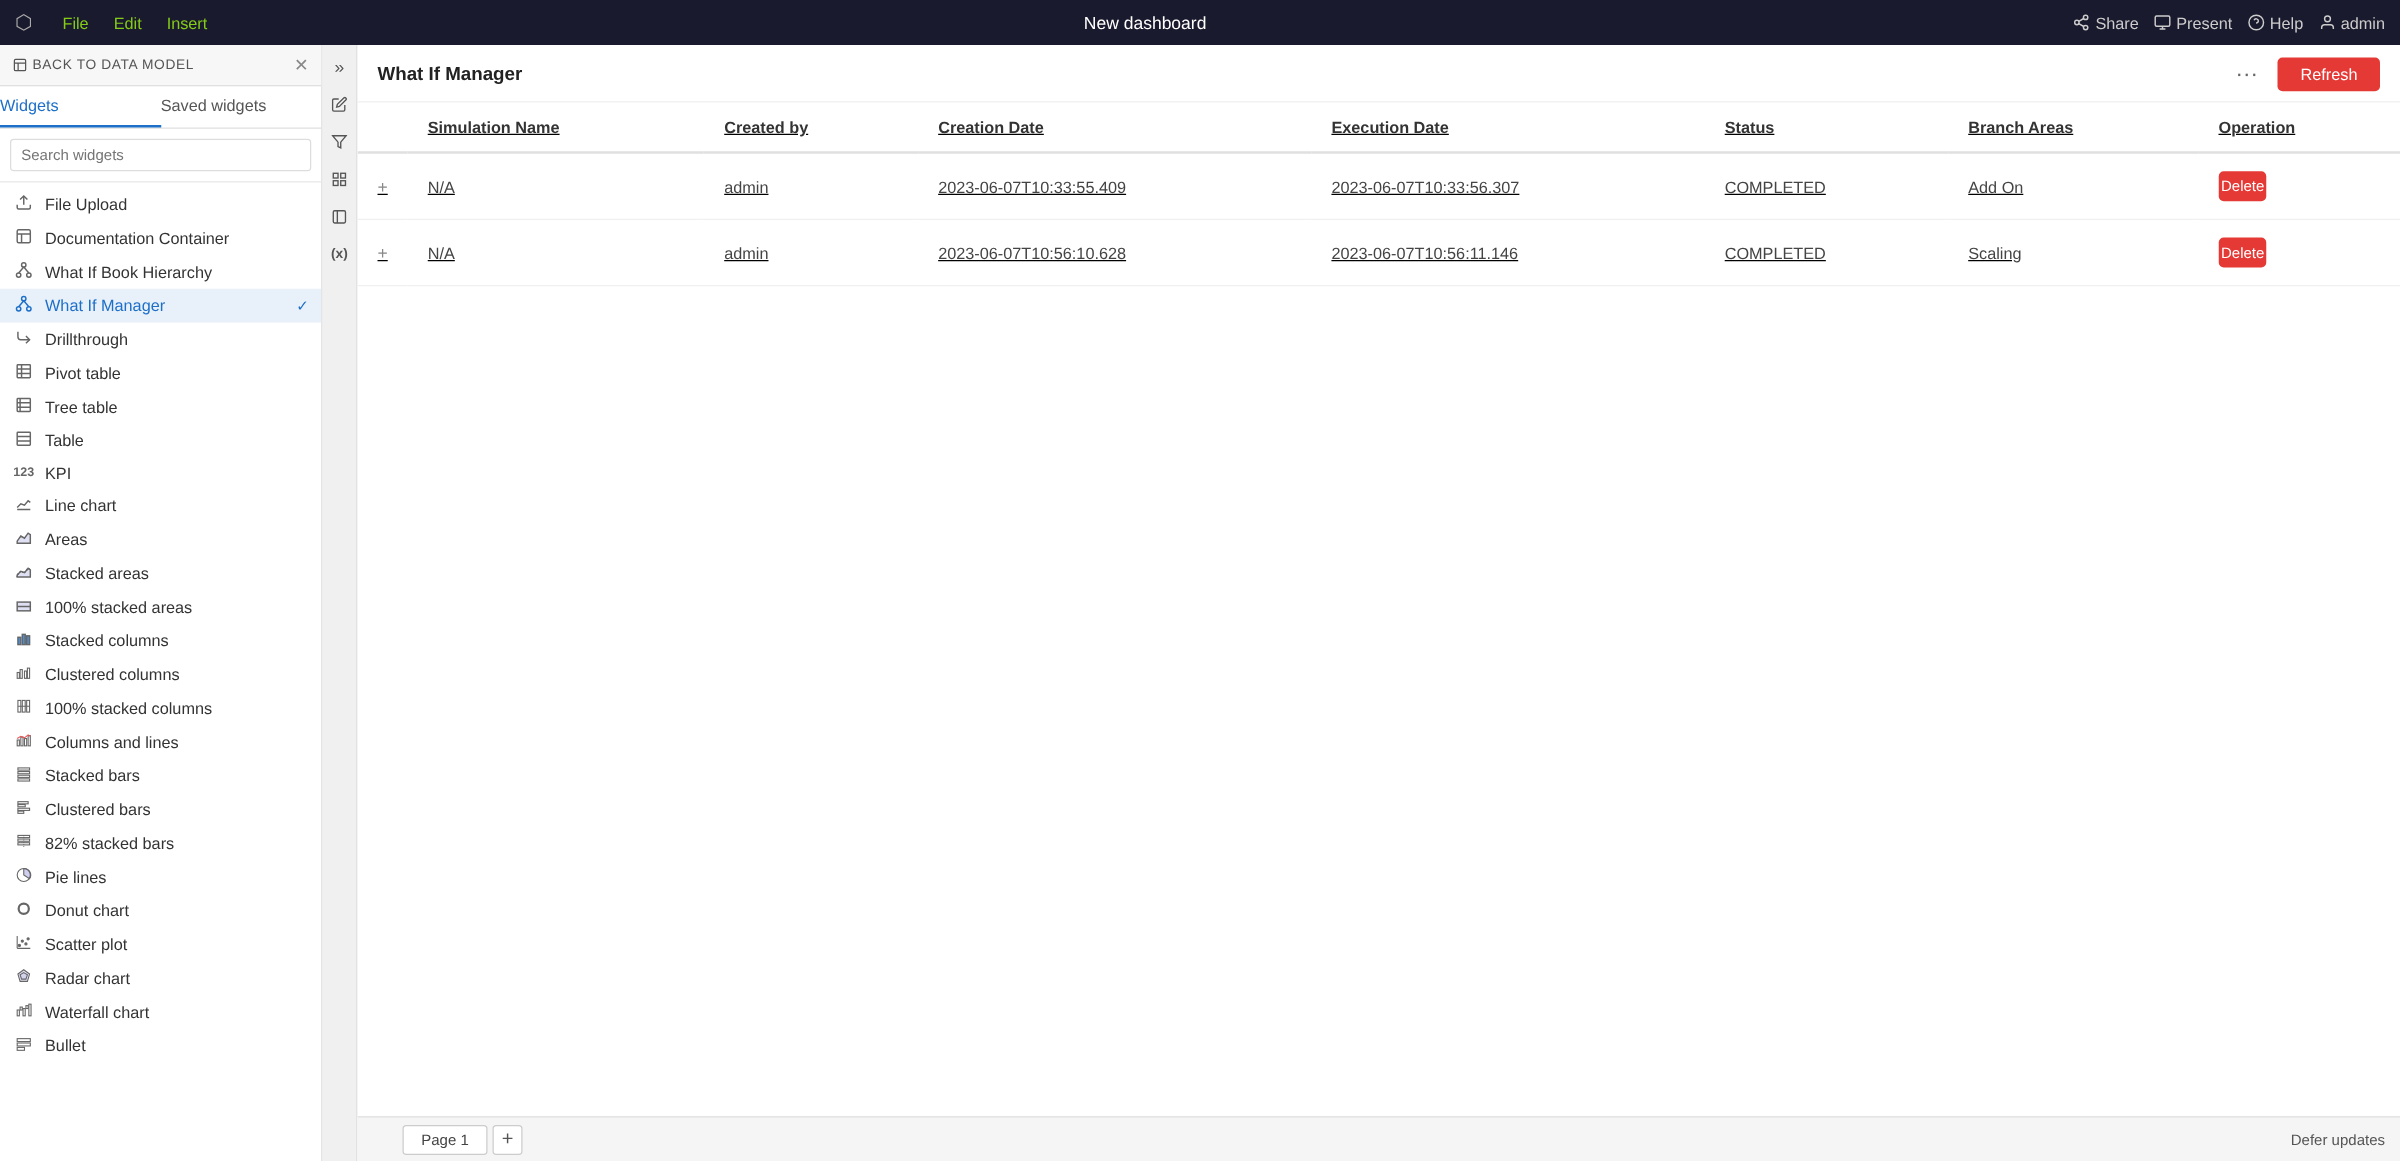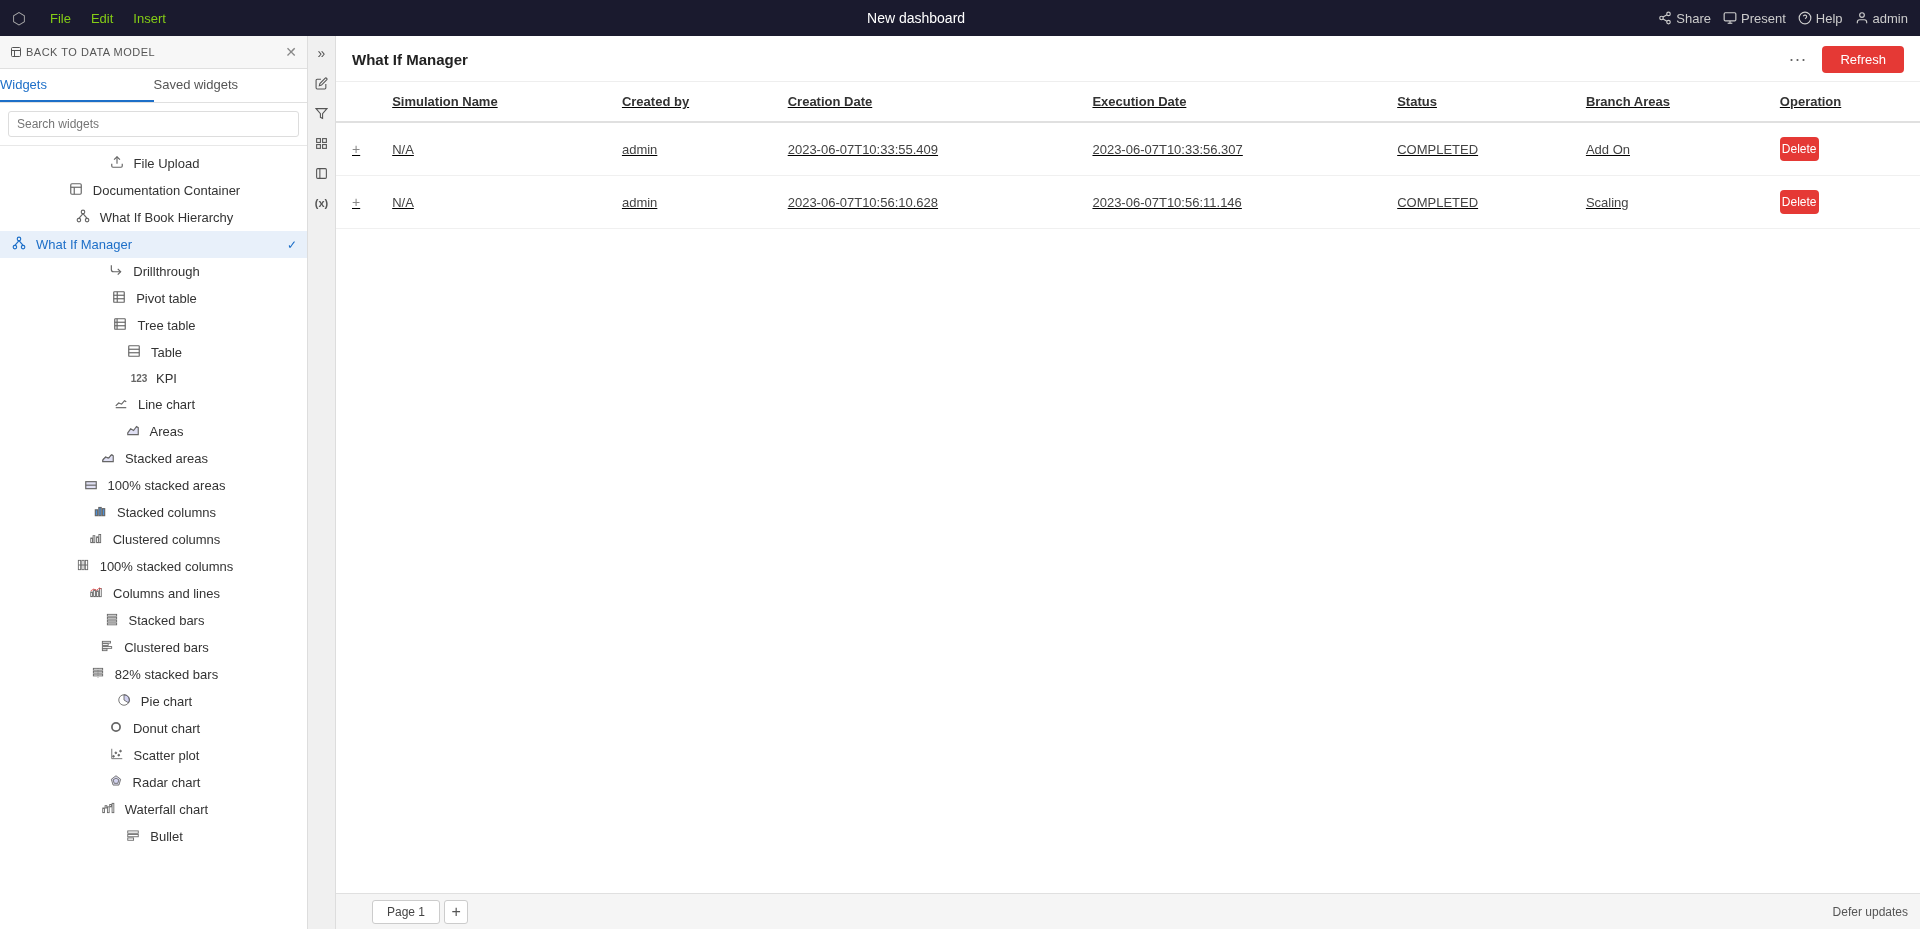--- a/index.html
+++ b/index.html
@@ -48,21 +48,21 @@
 
     
     .main-layout {
       display: flex;
       flex: 1;
       overflow: hidden;
     }
 
     
     .sidebar {
-      width: 308px;
+      width: 258px;
       background: #fff;
       border-right: 1px solid #ddd;
       display: flex;
       flex-direction: column;
       flex-shrink: 0;
     }
     .sidebar-header {
       display: flex;
       align-items: center;
       justify-content: space-between;
@@ -121,21 +121,20 @@
     }
     .sidebar-item {
       display: flex;
       align-items: center;
       padding: 5px 10px;
       cursor: pointer;
       gap: 8px;
       color: #333;
       font-size: 13px;
       position: relative;
-      justify-content: center;
     }
     .sidebar-item.active { background: #e8f0fa; color: #1d6fc8; }
     .sidebar-item .check-icon {
       margin-left: auto;
       color: #1d6fc8;
       font-size: 12px;
     }
     .sidebar-item .item-icon {
       width: 18px;
       text-align: center;
@@ -595,21 +594,21 @@
         <span>82% stacked bars</span>
       </div>
 
       <div class="sidebar-item">
         <span class="item-icon">
           <svg width="14" height="14" viewBox="0 0 24 24" fill="none" stroke="currentColor" stroke-width="1.5">
               <circle cx="12" cy="12" r="9"></circle>
               <path d="M12 12 L12 3 A9 9 0 0 1 20 17 Z" fill="rgba(100,100,200,0.3)"></path>
             </svg>
         </span>
-        <span>Pie chart</span>
+        <span>Pie lines</span>
       </div>
 
       <div class="sidebar-item">
         <span class="item-icon">
           <svg width="14" height="14" viewBox="0 0 24 24" fill="none" stroke="currentColor" stroke-width="3">
               <circle cx="12" cy="12" r="7"></circle>
               <circle cx="12" cy="12" r="3" fill="white" stroke="white"></circle>
             </svg>
         </span>
         <span>Donut chart</span>

